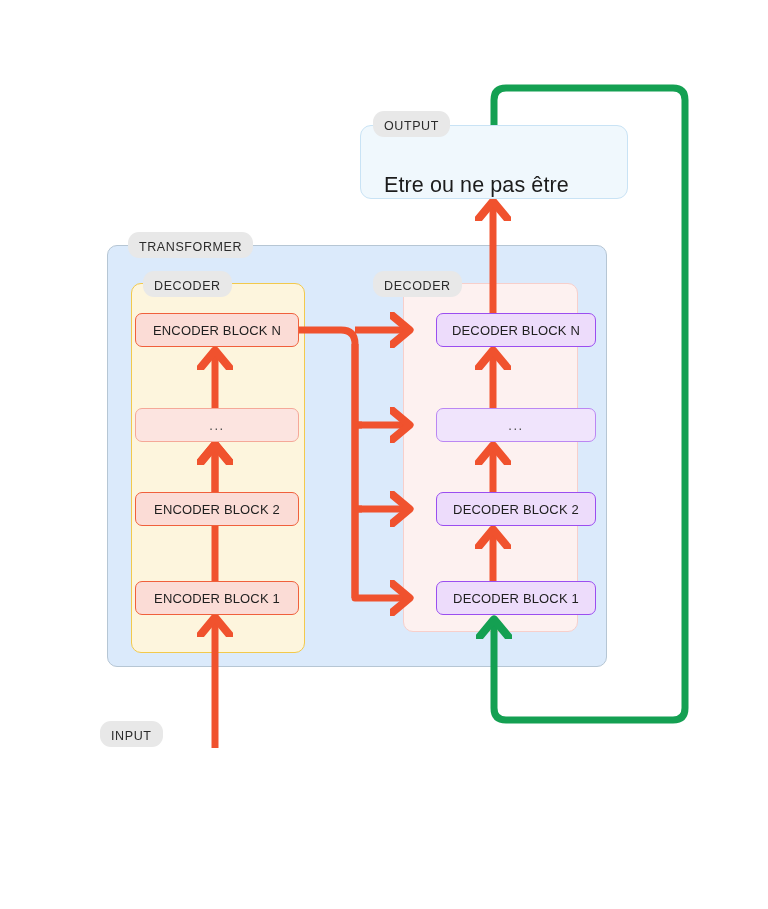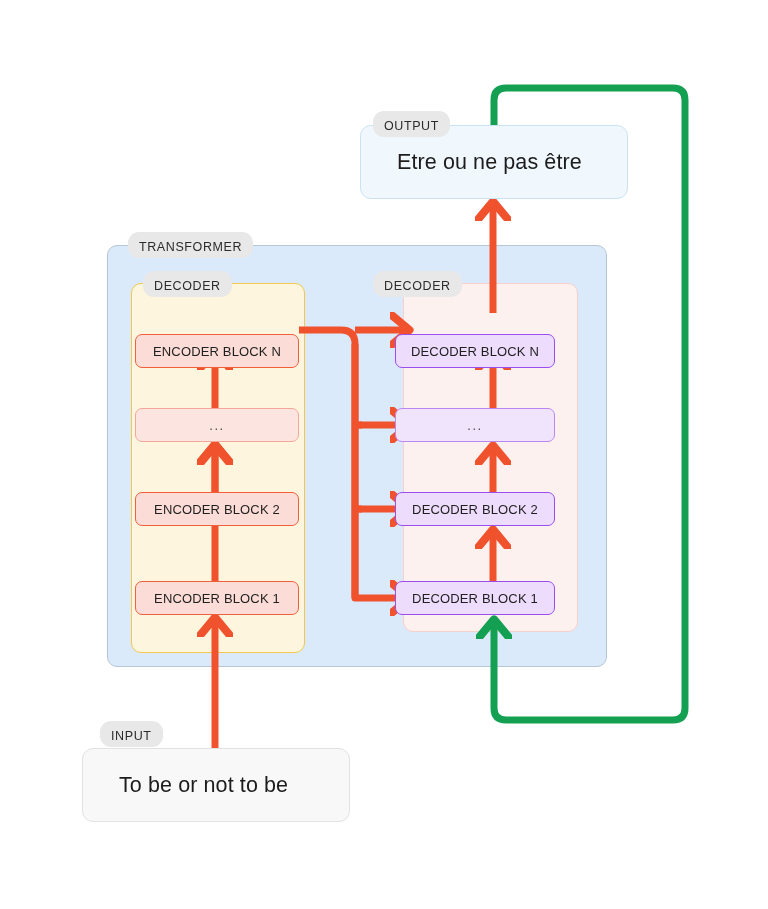--- a/index.html
+++ b/index.html
@@ -102,48 +102,48 @@
     width: 164px;
     height: 34px;
   }
   .block.encoder.faded {
     background: #fce4e0;
     border-color: #f5a898;
   }
   .block.decoder {
     background: #eddcfb;
     border: 1.6px solid #9b4ef0;
-    left: 395px;
+    left: 436px;
     width: 160px;
     height: 34px;
   }
   .block.decoder.faded {
     background: #f0e4fc;
     border-color: #bb87f3;
   }
   .ellipsis-text {
     font-size: 13px;
     letter-spacing: 1.6px;
     color: #4a4a4a;
   }
 
   
-  .row-n   { top: 313px; margin-top: 21px; }
+  .row-n   { top: 313px; }
   .row-dot { top: 408px; }
   .row-2   { top: 492px; }
   .row-1   { top: 581px; }
 
   
   .io-box {
     position: absolute;
     box-sizing: border-box;
     border-radius: 11px;
     display: flex;
-    align-items: center;
-    padding-left: 36px;
+    align-items: flex-end;
+    padding-left: 23px;
   }
   #input-box {
     left: 82px;
     top: 748px;
     width: 268px;
     height: 74px;
     background: #f8f8f8;
     border: 1.4px solid #e2e2e2;
   }
   #output-box {
@@ -241,18 +241,15 @@
   </div>
   <div class="block decoder row-1">
     <span>DECODER BLOCK 1</span>
   </div>
 
   <div class="io-box" id="output-box">
     <span class="io-text">Etre ou ne pas être</span>
   </div>
   <div class="group-label" id="output-label">OUTPUT</div>
 
-  <div class="io-box" id="input-box">
-    <span class="io-text">To be or not to be</span>
-  </div>
   <div class="group-label" id="input-label">INPUT</div>
 
 </div>
 
 </body></html>

